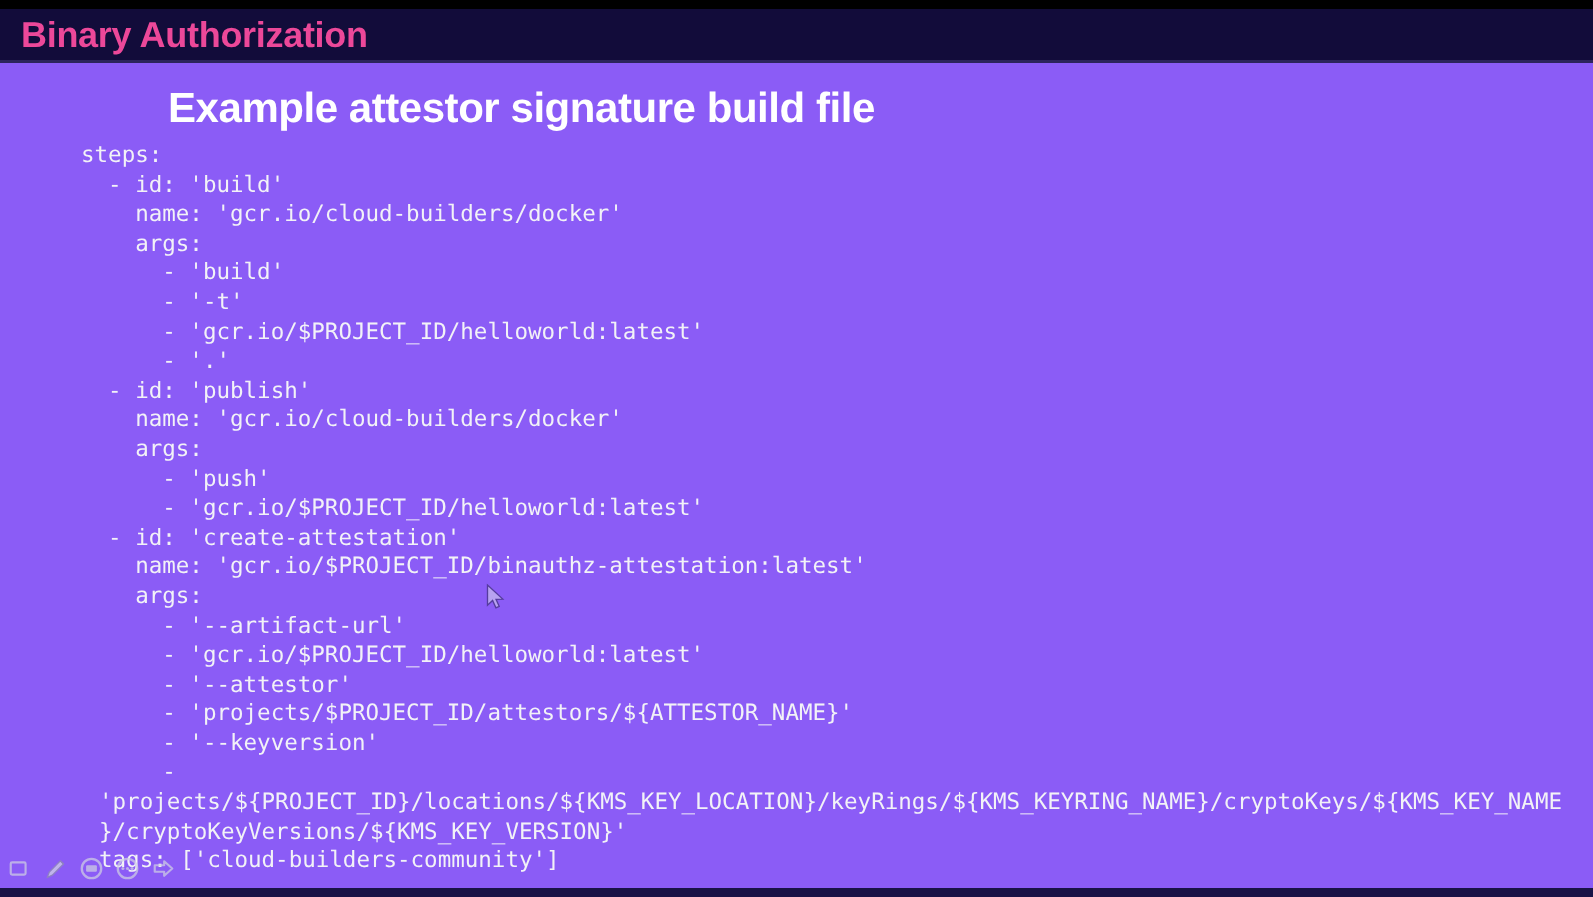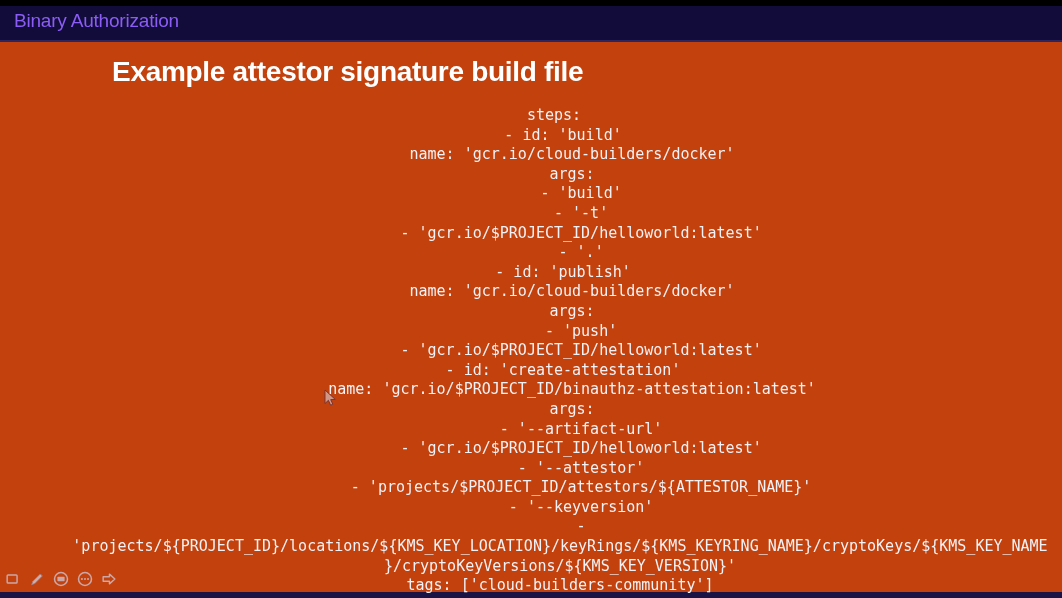--- a/index.html
+++ b/index.html
@@ -39,23 +39,23 @@
     width: 1062px;
     height: 34px;
     background: #120c3a;
   }
 
   .deck-header-title {
     position: absolute;
     left: 14px;
     top: 4px;
     font-family: "Liberation Sans", sans-serif;
-    font-size: 19px;
-    font-weight: normal;
-    color: #8b5cf6;
+    font-size: 24px;
+    font-weight: bold;
+    color: #ec4899;
     letter-spacing: -0.2px;
     white-space: nowrap;
   }
 
   
   .header-rule {
     position: absolute;
     left: 0;
     top: 40px;
     width: 1062px;
@@ -63,40 +63,39 @@
     background: #342c66;
     opacity: 0.75;
   }
 
   .slide-body {
     position: absolute;
     left: 0;
     top: 42px;
     width: 1062px;
     height: 550px;
-    background: #c2410c;
-    text-align: center;
+    background: #8b5cf6;
   }
 
   .slide-title {
     position: absolute;
     left: 112px;
     top: 14px;
     font-family: "Liberation Sans", sans-serif;
     font-size: 28px;
     font-weight: bold;
     color: #ffffff;
     letter-spacing: -0.3px;
     white-space: nowrap;
   }
 
   .code-block {
     position: absolute;
     left: 54px;
-    top: 64px;
+    top: 52px;
     width: 1000px;
     font-family: "DejaVu Sans Mono", "Liberation Mono", monospace;
     font-size: 15px;
     line-height: 19.6px;
     color: #f2f2f7;
     white-space: pre;
     letter-spacing: 0px;
   }
 
   .code-line {

